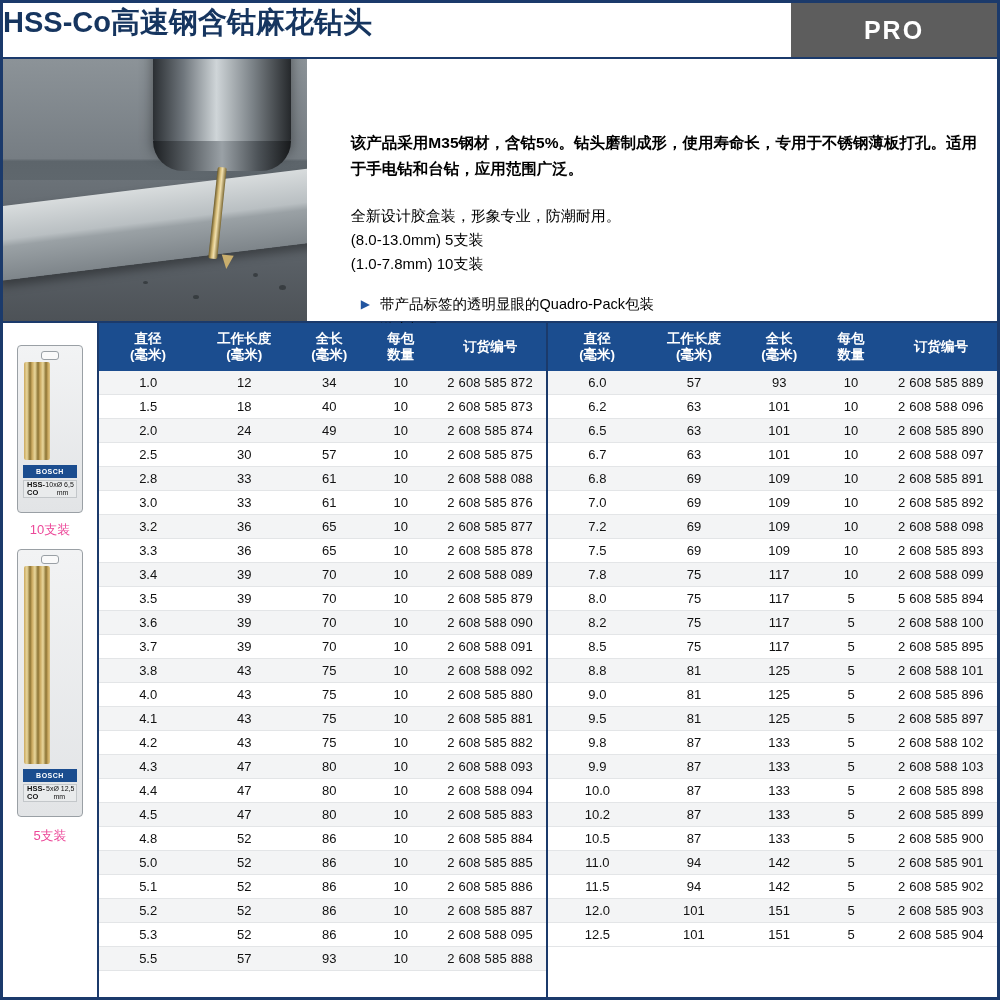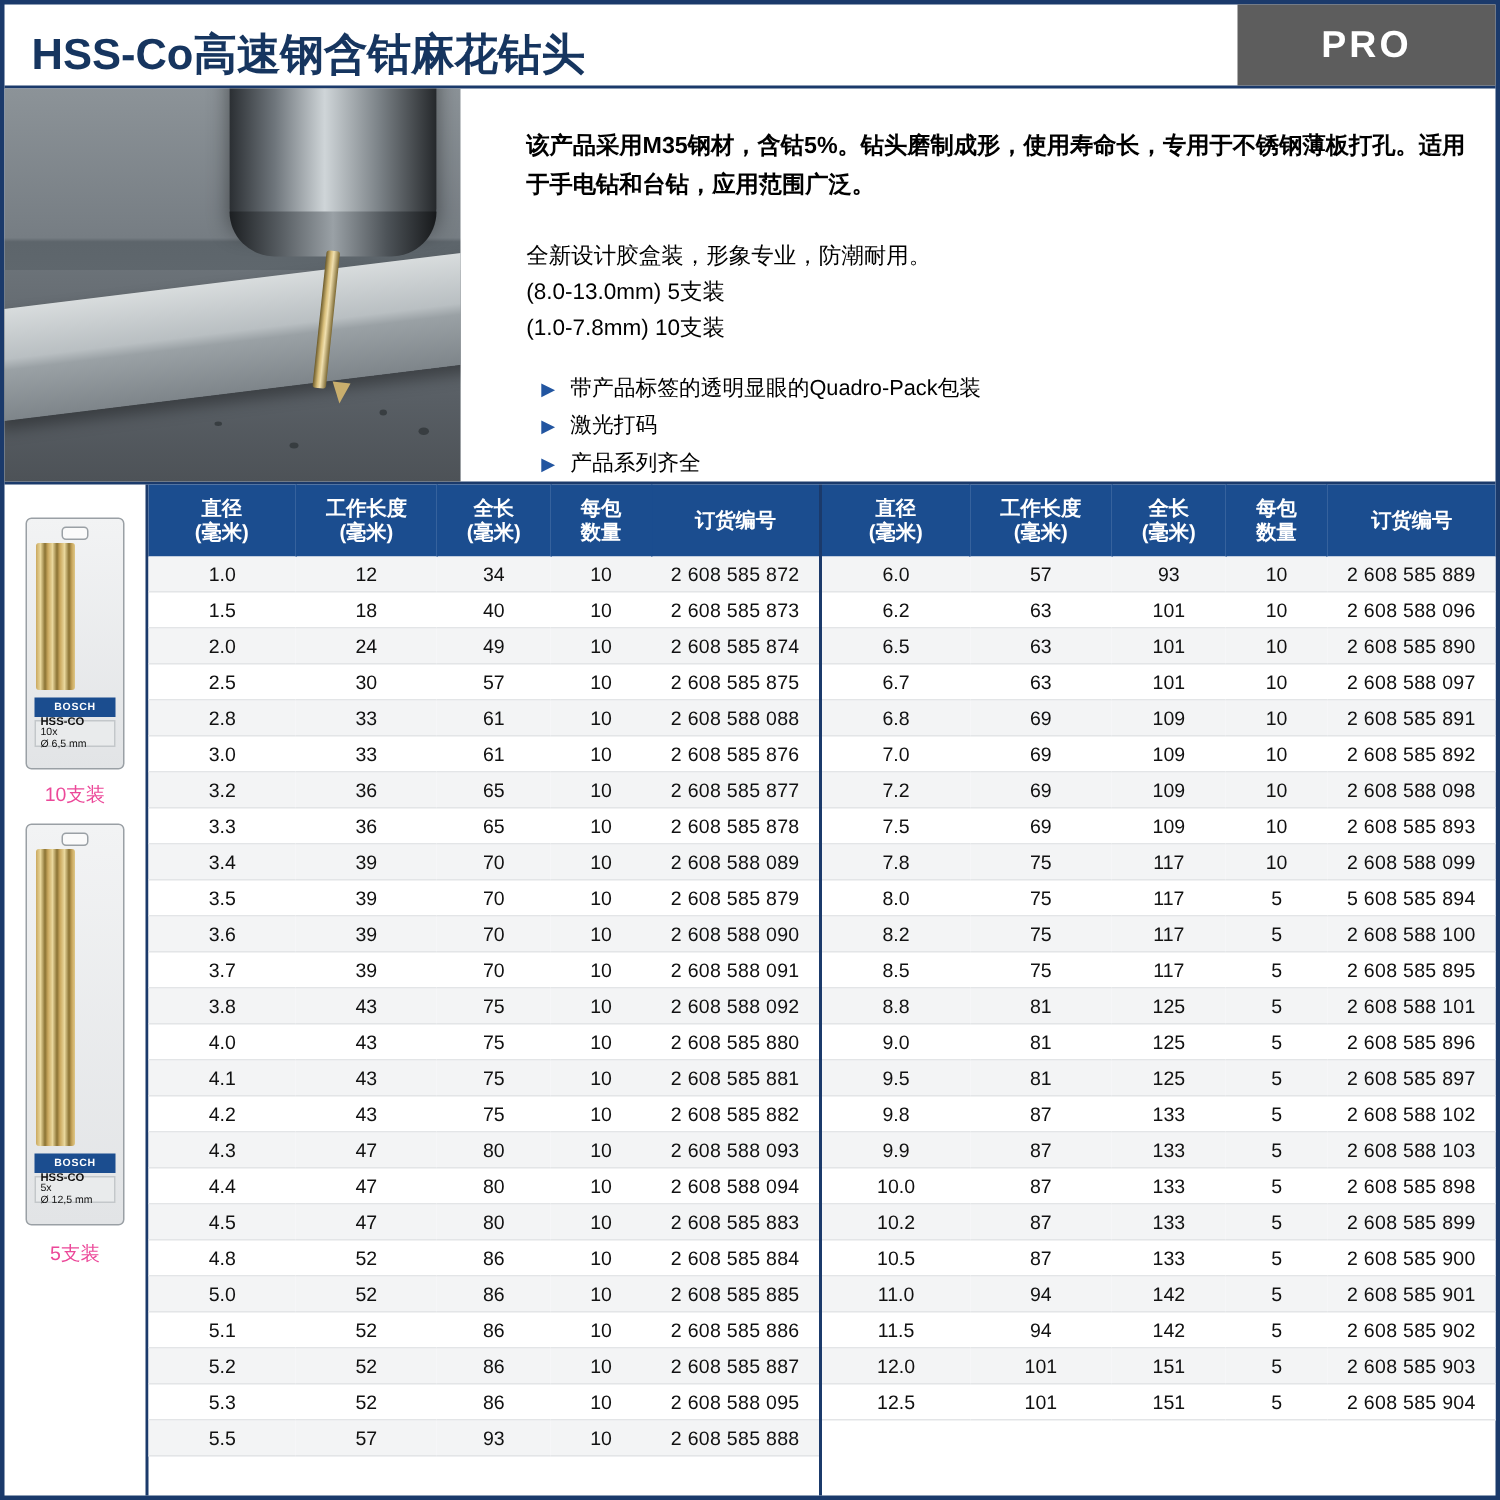--- a/index.html
+++ b/index.html
@@ -26,32 +26,31 @@
   .header {
     position: relative;
     height: 54px;
     display: flex;
     align-items: stretch;
     border-bottom: 2px solid #1b3a6b;
   }
   .title-wrap {
     flex: 1 1 auto;
     display: flex;
-    align-items: flex-end;
-    padding-left: 18px;
+    align-items: flex-start;
   }
   .title {
     font-size: 29px;
     font-weight: bold;
     color: #16355f;
     letter-spacing: 0px;
     white-space: nowrap;
   }
   .pro-badge {
-    width: 172px;
+    width: 206px;
     background: #5d5d5d;
     display: flex;
     align-items: center;
     justify-content: center;
     color: #ffffff;
     font-size: 25px;
     font-weight: bold;
     letter-spacing: 2px;
   }
 
@@ -126,20 +125,21 @@
     position: absolute;
     background: #2f3437;
     border-radius: 50%;
     opacity: .75;
   }
 
   .top-text {
     flex: 1 1 auto;
     padding: 26px 16px 8px 44px;
     box-sizing: border-box;
+    margin-top: 45px;
   }
   .desc {
     font-size: 15.5px;
     line-height: 26px;
     color: #000;
     margin: 0 0 22px 0;
     font-weight: bold;
   }
   .sub-lines {
     font-size: 15px;
@@ -227,21 +227,21 @@
   .pack .label {
     position: absolute;
     left: 5px; right: 5px;
     bottom: 14px;
     height: 18px;
     background: #e9ebec;
     border: 1px solid #c3c7ca;
     font-size: 7px;
     color: #111;
     display: flex;
-    flex-direction: column;
+    flex-direction: row;
     justify-content: center;
     align-items: flex-start;
     padding-left: 3px;
     box-sizing: border-box;
     line-height: 8px;
   }
   .pack .label b { font-size: 7.5px; }
   .pack-caption {
     font-size: 13px;
     color: #ec4899;

